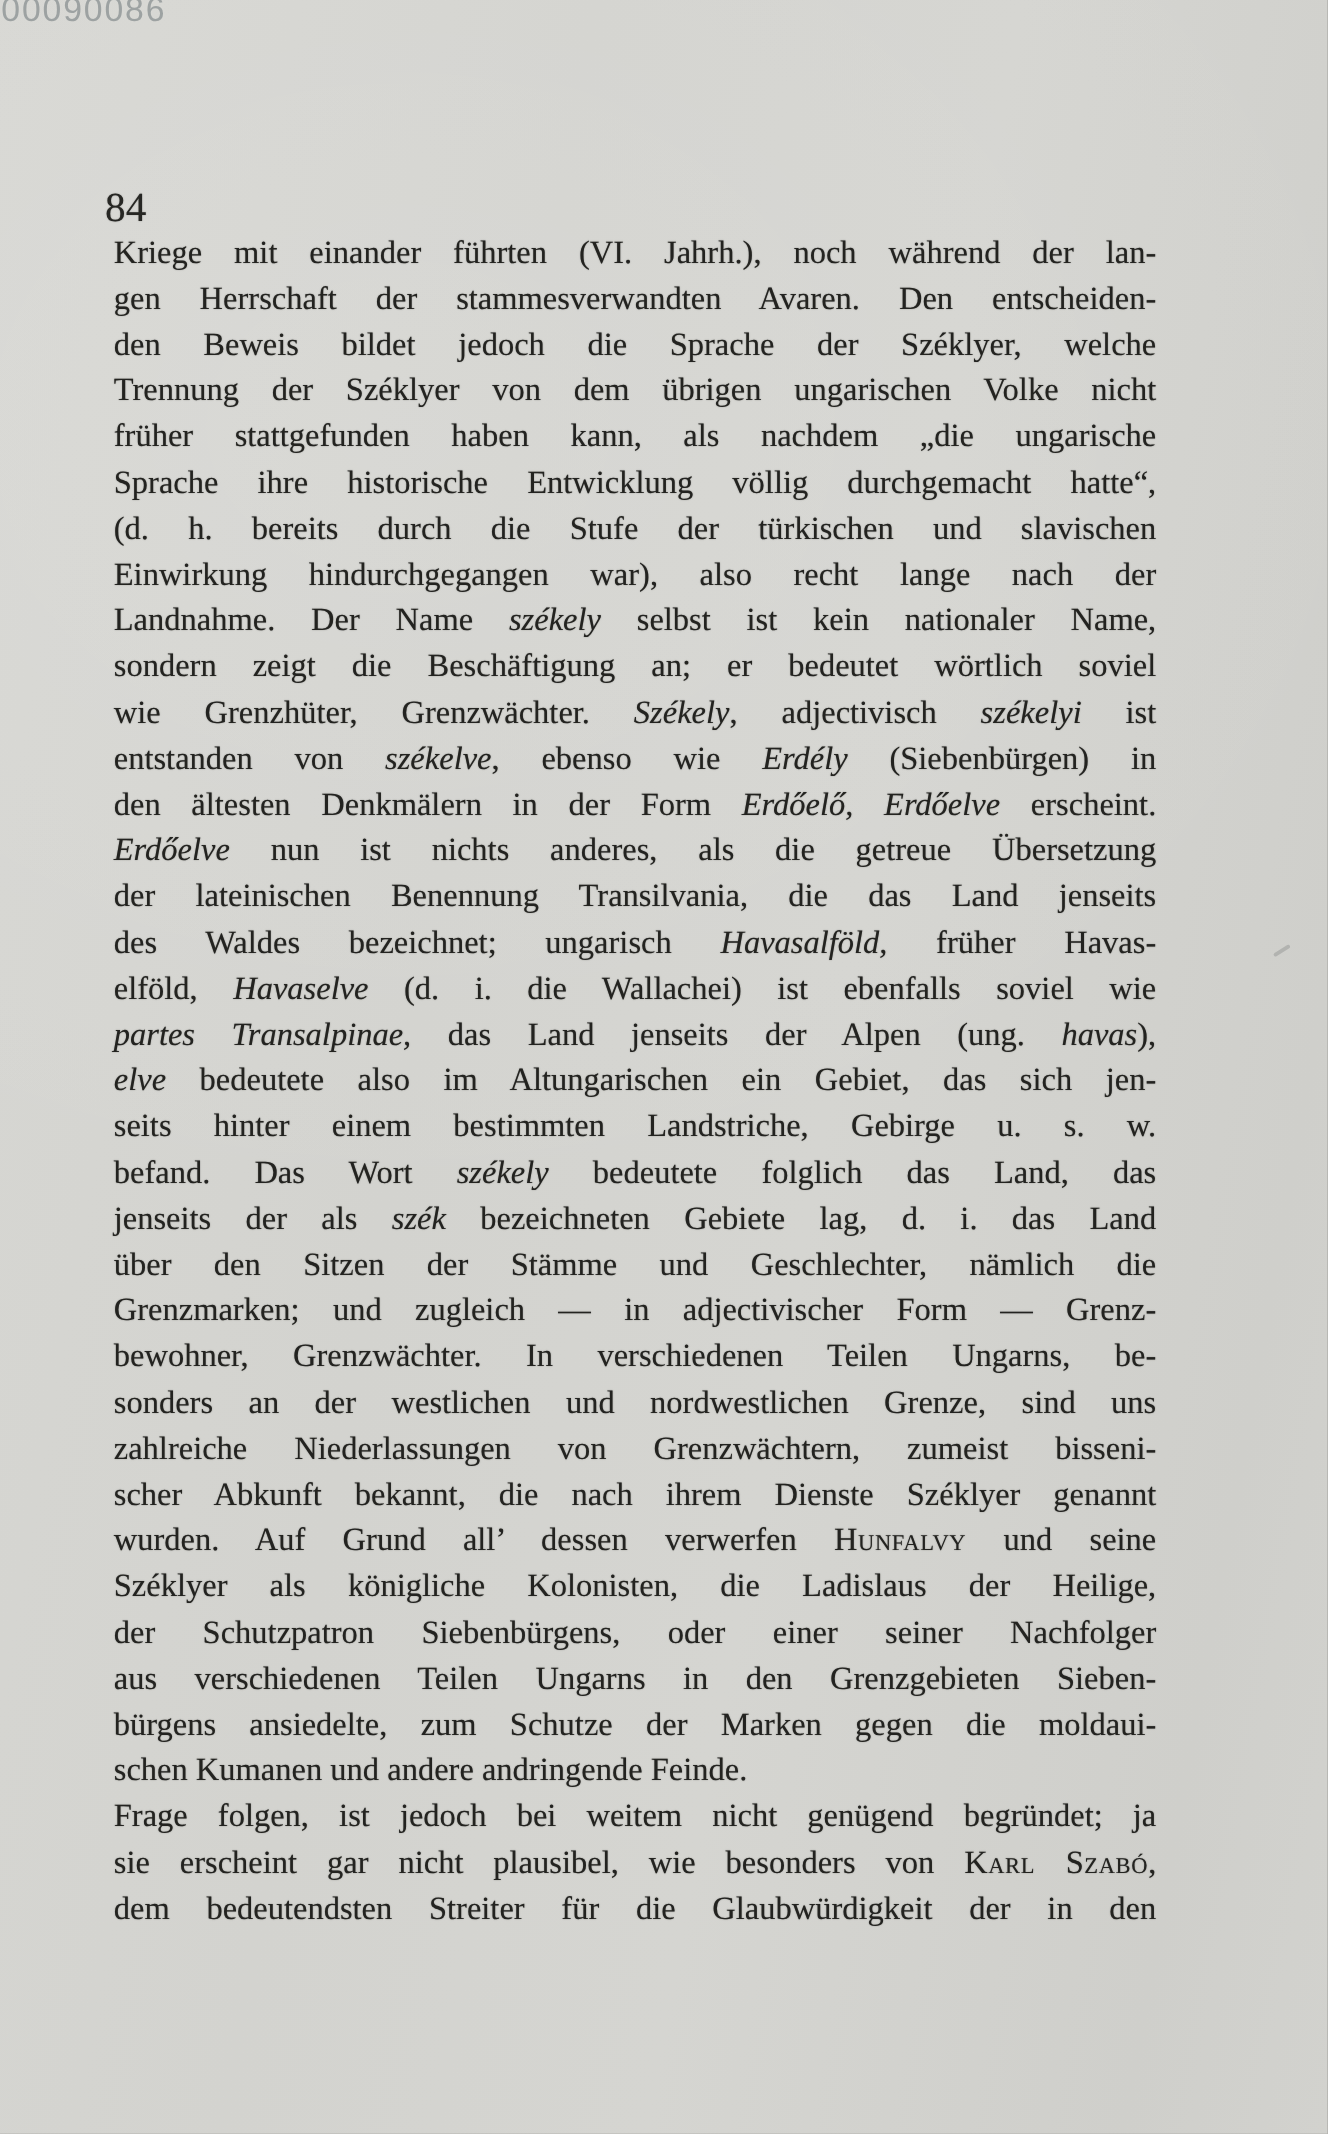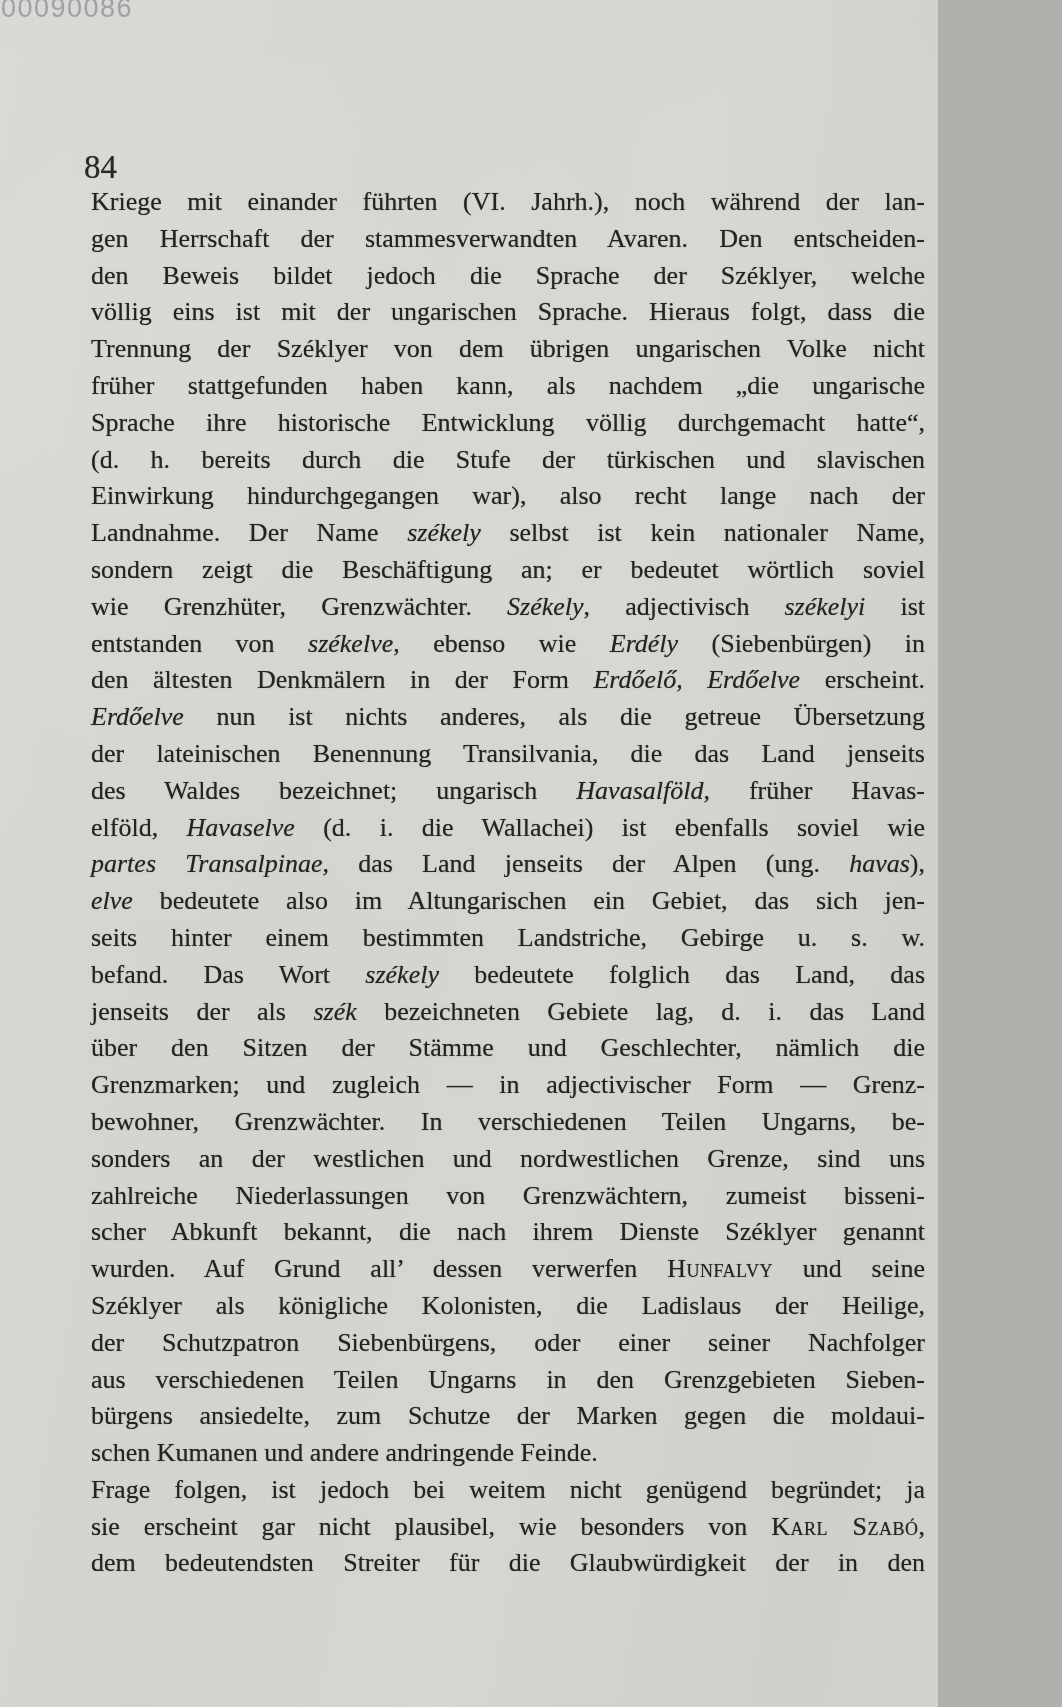--- a/index.html
+++ b/index.html
@@ -2,21 +2,21 @@
 <html><head>
 <meta charset="utf-8">
 <style>
   html, body {
     margin: 0;
     padding: 0;
     background: #b0b0ac;
   }
   .page {
     position: relative;
-    width: 938px;
+    width: 1062px;
     height: 1707px;
     overflow: hidden;
     background:
       radial-gradient(ellipse 1400px 1100px at 30% 20%, rgba(255,255,255,0.10), rgba(0,0,0,0) 60%),
       linear-gradient(100deg, #d7d7d3 0%, #d3d3cf 35%, #d5d5d1 60%, #cfcfcb 88%, #d2d2ce 100%);
   }
   .watermark {
     position: absolute;
     left: 1px;
     top: -7px;
@@ -75,21 +75,20 @@
 </head>
 <body>
 
 <div class="page">
   <div class="watermark">00090086</div>
   <div class="pagenum">84</div>
   <div class="textblock">
       <div class="line"><span class="n">Kriege mit einander führten (VI. Jahrh.), noch während der lan-</span></div>
       <div class="line"><span class="n">gen Herrschaft der stammesverwandten Avaren. Den entscheiden-</span></div>
       <div class="line"><span class="n">den Beweis bildet jedoch die Sprache der Széklyer, welche</span></div>
-      <div class="line"><span class="n">völlig eins ist mit der ungarischen Sprache. Hieraus folgt, dass die</span></div>
       <div class="line"><span class="n">Trennung der Széklyer von dem übrigen ungarischen Volke nicht</span></div>
       <div class="line"><span class="n">früher stattgefunden haben kann, als nachdem „die ungarische</span></div>
       <div class="line"><span class="n">Sprache ihre historische Entwicklung völlig durchgemacht hatte“,</span></div>
       <div class="line"><span class="n">(d. h. bereits durch die Stufe der türkischen und slavischen</span></div>
       <div class="line"><span class="n">Einwirkung hindurchgegangen war), also recht lange nach der</span></div>
       <div class="line"><span class="n">Landnahme. Der Name </span><span class="i">székely</span><span class="n"> selbst ist kein nationaler Name,</span></div>
       <div class="line"><span class="n">sondern zeigt die Beschäftigung an; er bedeutet wörtlich soviel</span></div>
       <div class="line"><span class="n">wie Grenzhüter, Grenzwächter. </span><span class="i">Székely</span><span class="n">, adjectivisch </span><span class="i">székelyi</span><span class="n"> ist</span></div>
       <div class="line"><span class="n">entstanden von </span><span class="i">székelve</span><span class="n">, ebenso wie </span><span class="i">Erdély</span><span class="n"> (Siebenbürgen) in</span></div>
       <div class="line"><span class="n">den ältesten Denkmälern in der Form </span><span class="i">Erdőelő, Erdőelve</span><span class="n"> erscheint.</span></div>

